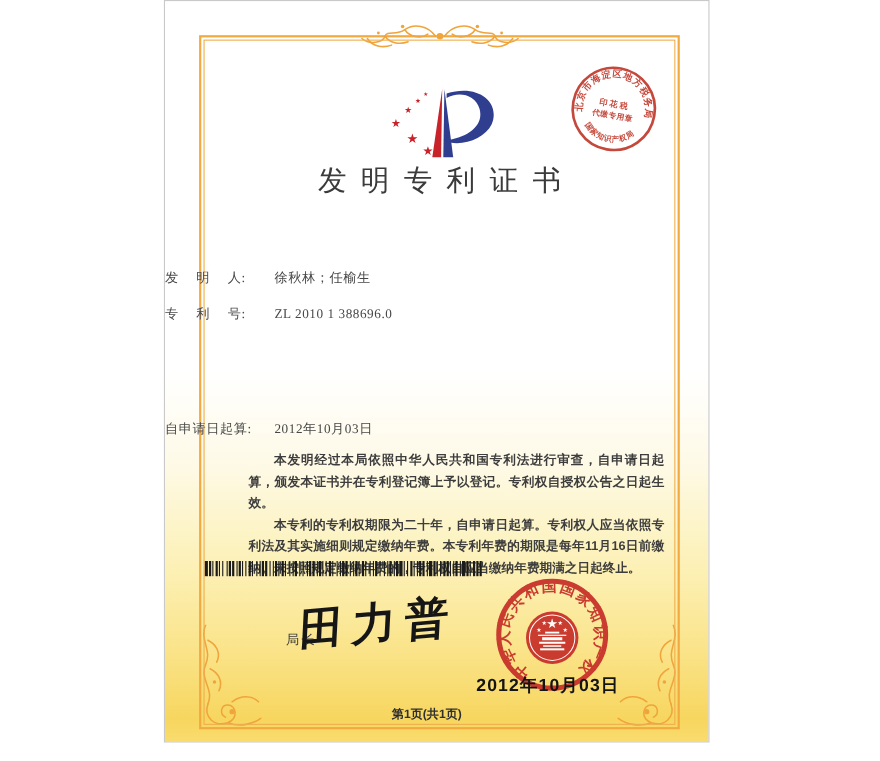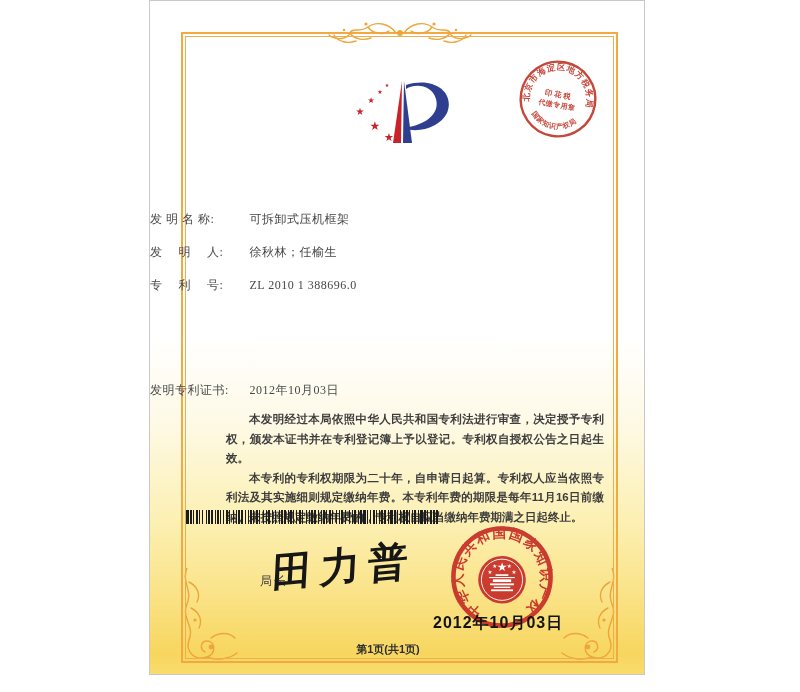--- a/index.html
+++ b/index.html
@@ -153,40 +153,37 @@
     <text font-size="9" fill="#C0392B" font-weight="bold" letter-spacing="1">
       <textPath href="#taxTop" startOffset="0">北京市海淀区地方税务局</textPath>
     </text>
     <text font-size="7.5" fill="#C0392B" font-weight="bold" letter-spacing="0.5">
       <textPath href="#taxBottom" startOffset="2">国家知识产权局</textPath>
     </text>
     <text x="45" y="43" font-size="8" fill="#C0392B" font-weight="bold" text-anchor="middle" letter-spacing="2">印花税</text>
     <text x="45" y="54" font-size="7.5" fill="#C0392B" font-weight="bold" text-anchor="middle" letter-spacing="0.5">代缴专用章</text>
   </svg>
 
-
-  <div class="field-row f0">
-    <span class="lab">发 明 名 称:</span>
-    <span class="val">可拆卸式压机框架</span>
-  </div>
+  <div class="title">发明专利证书</div>
+
   <div class="field-row f1">
     <span class="lab">发　 明　 人:</span>
     <span class="val">徐秋林；任榆生</span>
   </div>
   <div class="field-row f2">
     <span class="lab">专　 利　 号:</span>
     <span class="val">ZL 2010 1 388696.0</span>
   </div>
   <div class="field-row f5">
-    <span class="lab">发明专利证书:</span>
+    <span class="lab">自申请日起算:</span>
     <span class="val">2012年10月03日</span>
   </div>
 
   <div class="body-text">
-    <p>本发明经过本局依照中华人民共和国专利法进行审查，决定授予专利权，颁发本证书并在专利登记簿上予以登记。专利权自授权公告之日起生效。</p>
+    <p>本发明经过本局依照中华人民共和国专利法进行审查，自申请日起算，颁发本证书并在专利登记簿上予以登记。专利权自授权公告之日起生效。</p>
     <p>本专利的专利权期限为二十年，自申请日起算。专利权人应当依照专利法及其实施细则规定缴纳年费。本专利年费的期限是每年11月16日前缴纳。未按照规定缴纳年费的，专利权自应当缴纳年费期满之日起终止。</p>
   </div>
 
   <div class="barcode">
       <span class="bar" style="width: 3px;"></span>
       <span class="gap" style="width: 1px;"></span>
       <span class="bar" style="width: 2px;"></span>
       <span class="gap" style="width: 1px;"></span>
       <span class="bar" style="width: 1px;"></span>
       <span class="gap" style="width: 2px;"></span>

